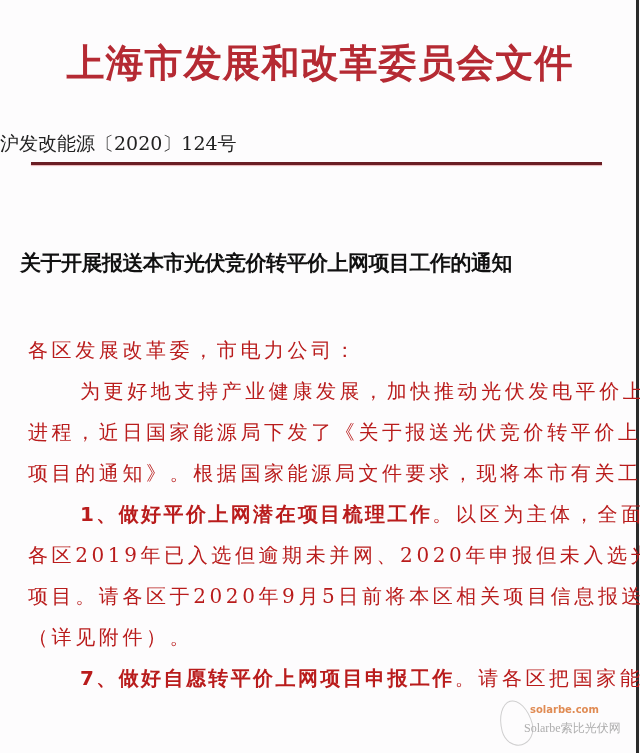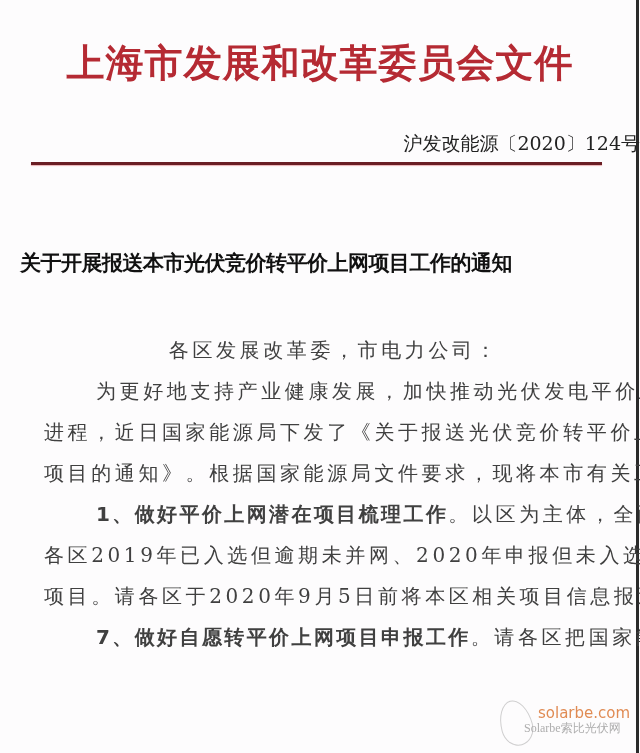--- a/index.html
+++ b/index.html
@@ -19,64 +19,63 @@
     text-align: center;
     font-family: "DejaVu Serif", serif;
     font-size: 38px; line-height: 48px; font-weight: bold;
     letter-spacing: 1px;
     color: #b52a33;
     white-space: nowrap;
     margin-top: 15px;
   }
   .doc-number {
     position: absolute; left: 0; width: 640px; top: 130px;
-    text-align: right;
+    text-align: left;
     font-size: 19px; line-height: 26px;
     color: #222;
     white-space: nowrap;
   }
   .red-rule {
     position: absolute; left: 31px; top: 162px; width: 571px; height: 3px;
     background: #6a1e24;
     box-shadow: 0 1px 1px rgba(200,40,50,0.35);
   }
   .notice-heading {
     position: absolute; left: 0; width: 532px; top: 248px;
     text-align: center;
     font-family: "DejaVu Sans", sans-serif;
     font-weight: bold;
     font-size: 21px; line-height: 30px;
     color: #111;
     white-space: nowrap;
     letter-spacing: -0.5px;
   }
   .body-text {
-    position: absolute; left: 44px; top: 330px; width: 580px;
+    position: absolute; left: 28px; top: 330px; width: 580px;
     font-size: 20px; line-height: 41px;
     letter-spacing: 3.6px;
-    color: #404040;
-    text-align: center;
+    color: #b91c1c;
   }
   .body-text p { margin: 0; }
   .line { white-space: nowrap; display: block; }
   .bold { font-family: "DejaVu Sans", sans-serif; font-weight: bold; letter-spacing: 2.4px; }
   .watermark {
     position: absolute; left: 500px; top: 700px; width: 130px; height: 40px;
     pointer-events: none;
   }
   .wm-logo {
     position: absolute; left: 0; top: 0;
     width: 30px; height: 44px;
     border: 1px solid rgba(150,150,150,0.45);
     border-radius: 50% 50% 50% 50% / 60% 60% 40% 40%;
     transform: rotate(-15deg);
   }
   .wm-site {
-    position: absolute; left: 38px; top: 4px;
-    font-family: "DejaVu Sans", sans-serif; font-size: 15px; font-weight: normal;
+    position: absolute; left: 30px; top: 4px;
+    font-family: "DejaVu Sans", sans-serif; font-size: 10px; font-weight: bold;
     color: rgba(216,110,40,0.8);
   }
   .wm-name {
     position: absolute; left: 24px; top: 20px;
     font-family: Liberation Serif, serif; font-size: 12px;
     color: rgba(140,140,140,0.7);
     white-space: nowrap;
   }
 </style>
 </head>
@@ -98,20 +97,21 @@
   </p>
   <p>
     <span class="line" style="padding-left:52px">为更好地支持产业健康发展，加快推动光伏发电平价上网</span>
     <span class="line">进程，近日国家能源局下发了《关于报送光伏竞价转平价上网</span>
     <span class="line">项目的通知》。根据国家能源局文件要求，现将本市有关工作要</span>
   </p>
   <p>
     <span class="line" style="padding-left:52px"><span class="bold">1、做好平价上网潜在项目梳理工作</span><span>。以区为主体，全面梳理</span></span>
     <span class="line">各区2019年已入选但逾期未并网、2020年申报但未入选光伏发电</span>
     <span class="line">项目。请各区于2020年9月5日前将本区相关项目信息报送我委</span>
+    <span class="line">（详见附件）。</span>
   </p>
   <p>
     <span class="line" style="padding-left:52px"><span class="bold">7、做好自愿转平价上网项目申报工作</span><span>。请各区把国家能源局</span></span>
   </p>
 </div>
 
 <div class="watermark">
   <div class="wm-logo"></div>
   <div class="wm-site">solarbe.com</div>
   <div class="wm-name">Solarbe索比光伏网</div>

